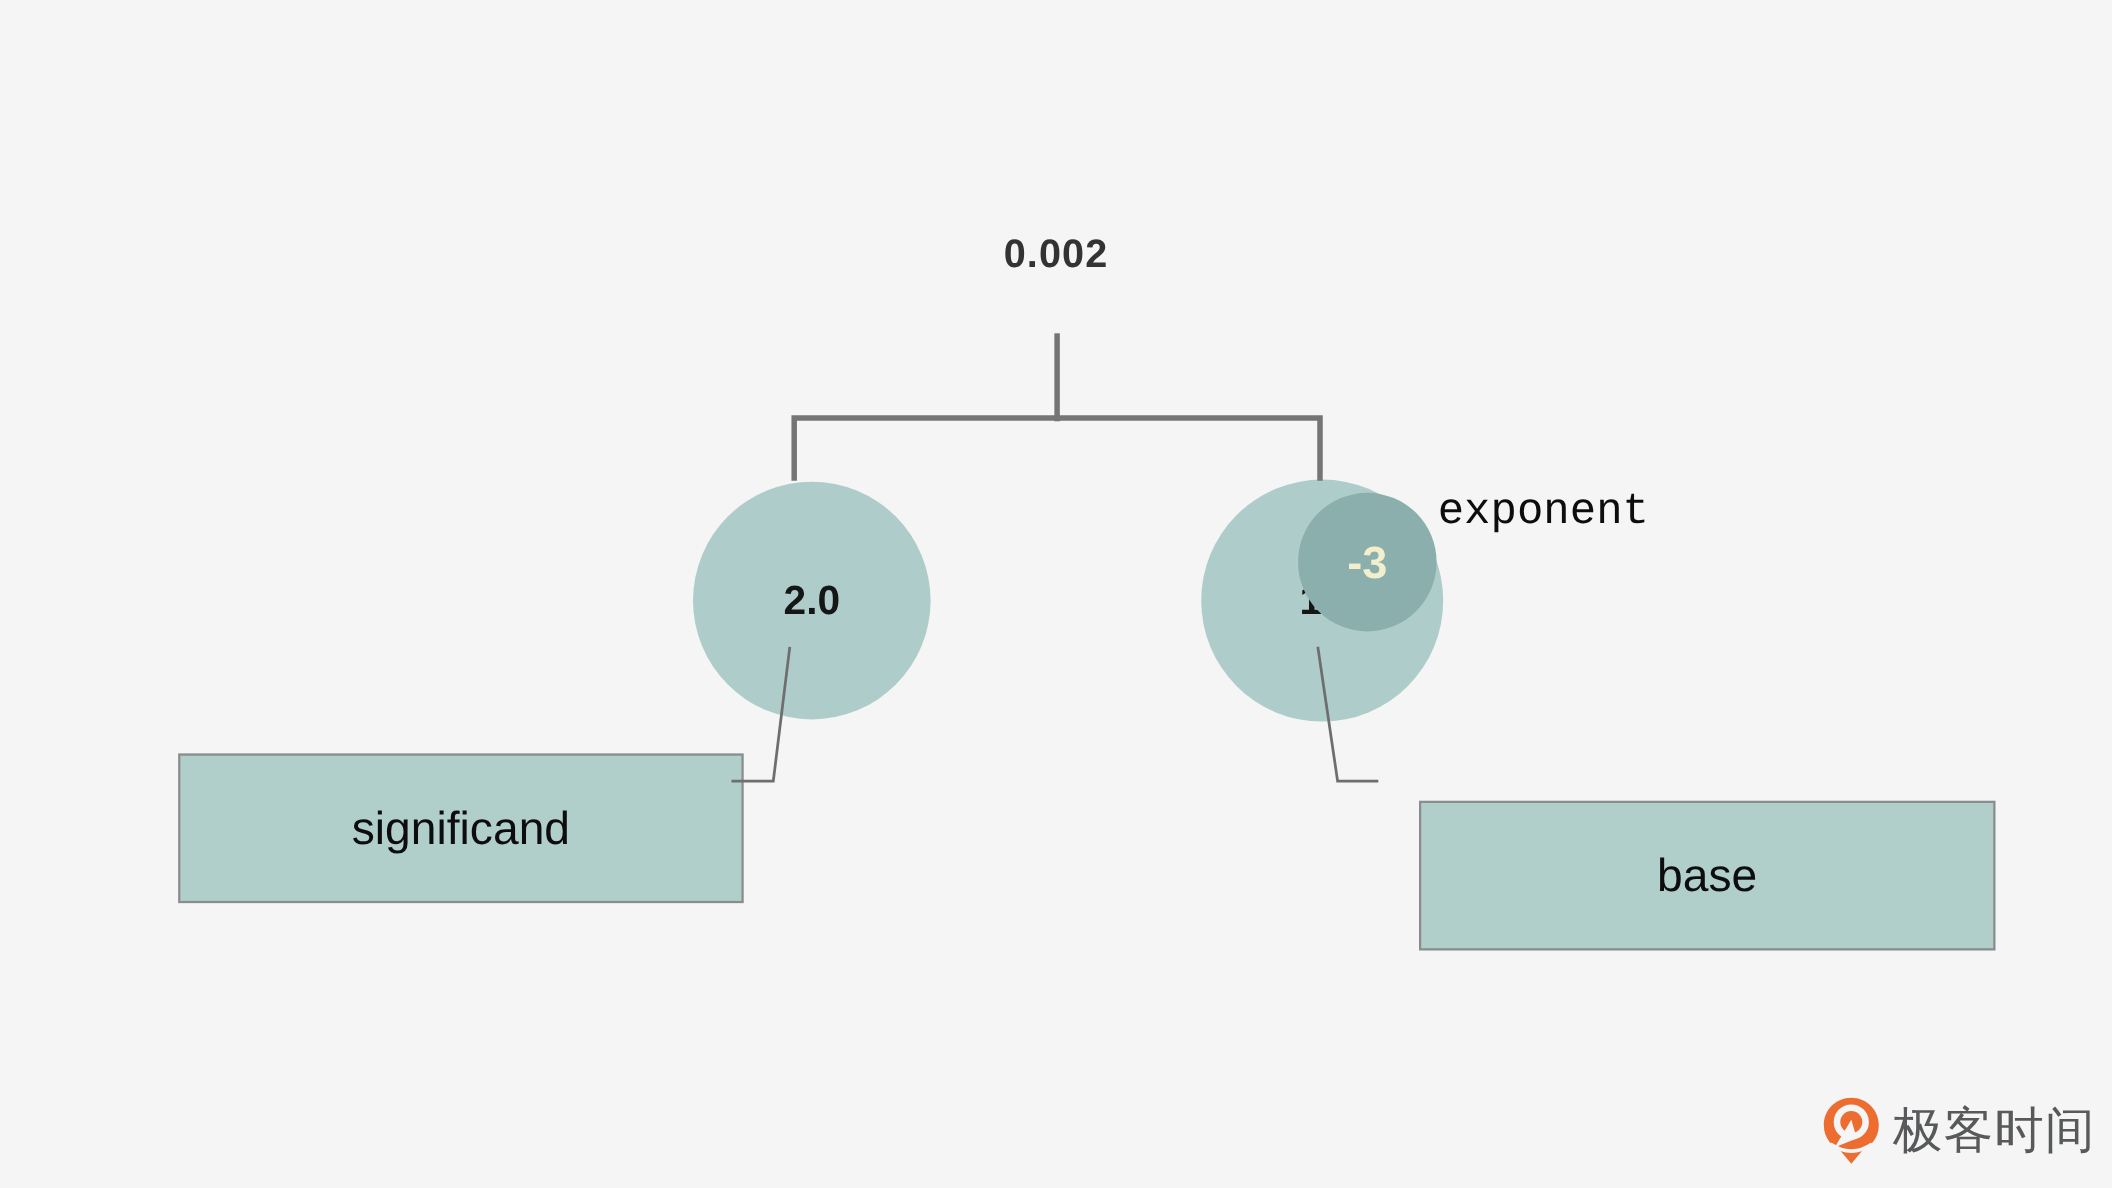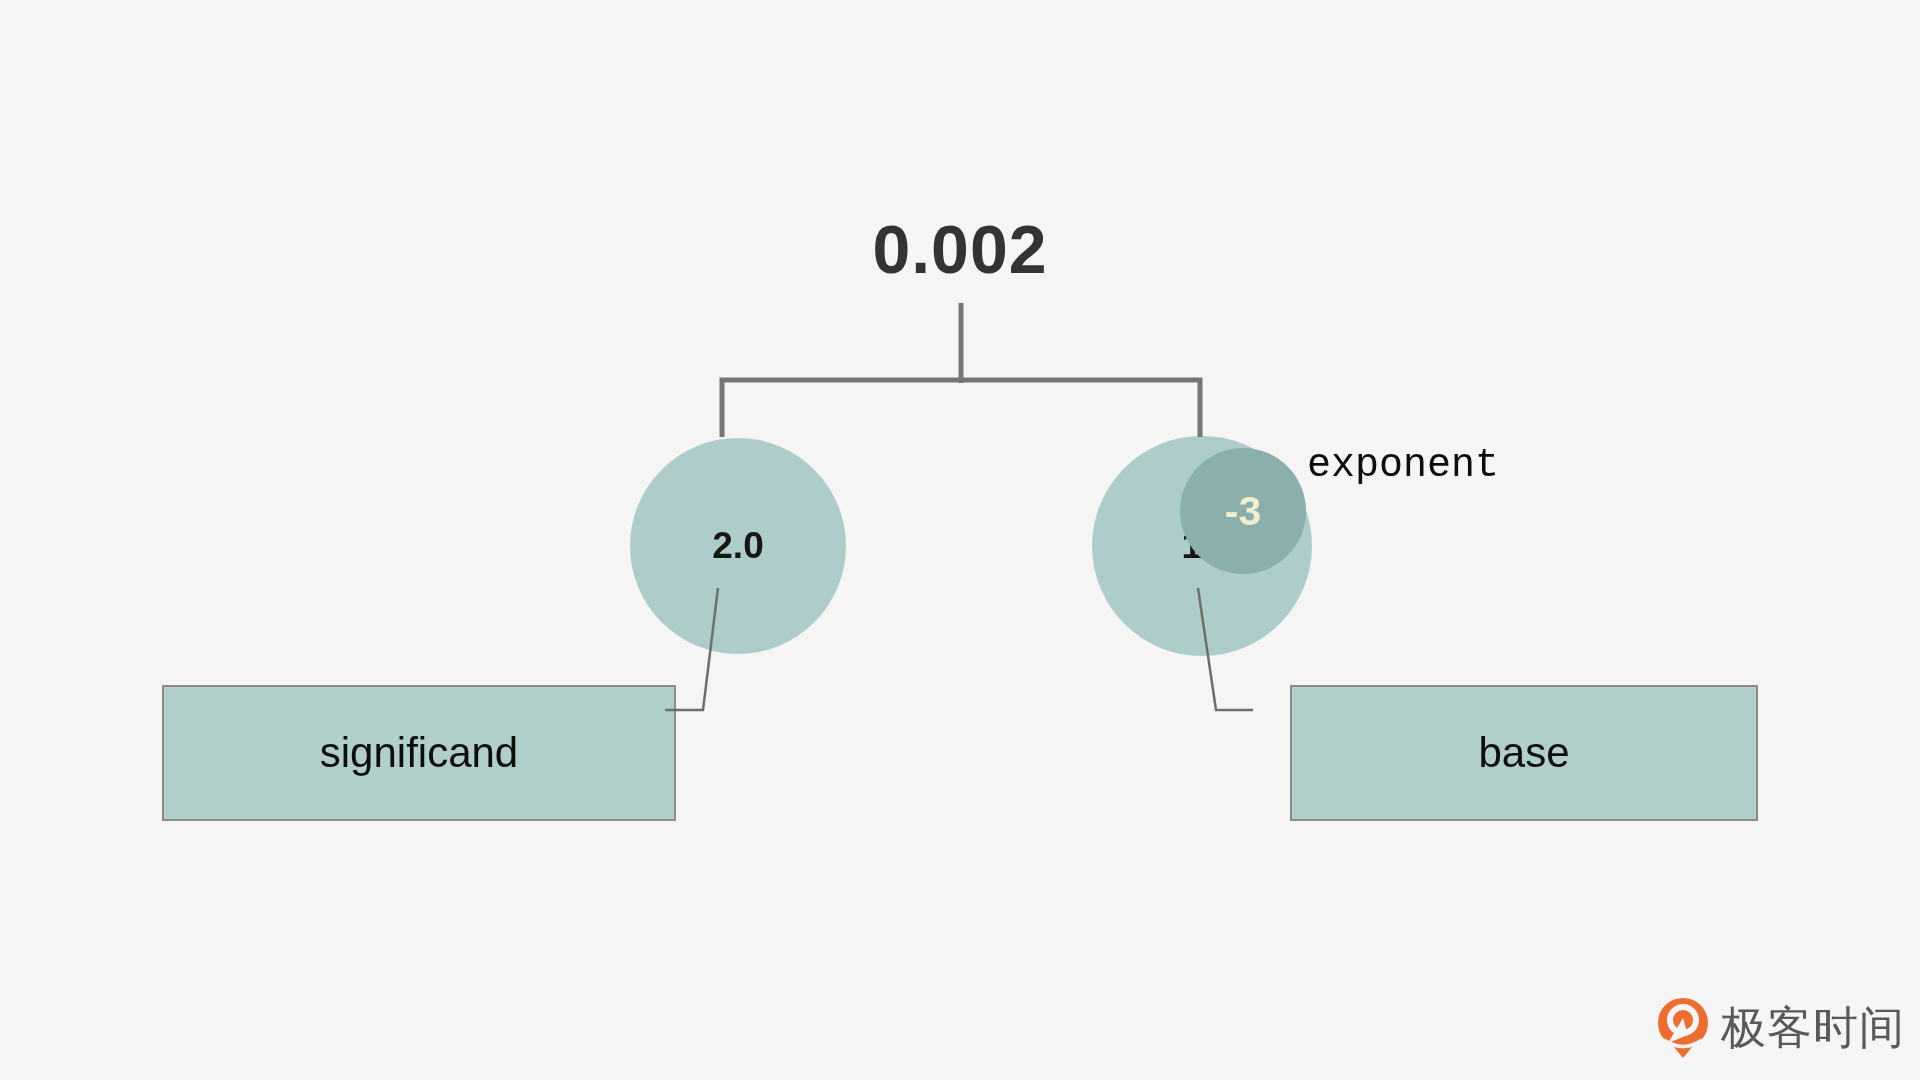--- a/index.html
+++ b/index.html
@@ -3,21 +3,21 @@
 <meta charset="utf-8">
 <style>
   html,body{margin:0;padding:0;}
   body{font-family:"Liberation Sans","DejaVu Sans",sans-serif;}
   .stage{
     position:relative;width:1920px;height:1080px;
     background:var(--background,#f4f5f4);overflow:hidden;
   }
   .title{
     position:absolute;left:0;top:210px;width:1920px;
-    text-align:center;font-size:68px;font-weight:bold;
+    text-align:center;font-size:36px;font-weight:bold;
     color:var(--title-text,#333);letter-spacing:1px;
   }
   svg.lines{
     position:absolute;left:0;top:0;width:1920px;height:1080px;
     pointer-events:none;z-index:5;
   }
   .tree{stroke:var(--tree-line,#757575);stroke-width:5;fill:none;}
   .thin{stroke:var(--connector-line,#6e6e6e);stroke-width:2.5;fill:none;}
   .circle{
     position:absolute;border-radius:50%;
@@ -36,21 +36,21 @@
     position:absolute;left:1307px;top:443px;
     font-size:40px;color:var(--label-text,#0d0d0d);z-index:4;font-family:Liberation Mono, monospace;
   }
   .label-box{
     position:absolute;top:685px;height:136px;box-sizing:border-box;
     background:var(--box-fill,#b0cfcb);border:2px solid var(--box-border,#8c8c8c);
     display:flex;flex-direction:column;align-items:center;justify-content:center;
     font-size:42px;line-height:56px;color:var(--label-text,#0d0d0d);z-index:2;
   }
   .box-significand{left:162px;width:514px;}
-  .box-base{left:1290px;width:468px;}
+  .box-base{left:1290px;width:524px;margin-top:43px;}
   .logo{
     position:absolute;left:1657px;top:997px;
     display:flex;align-items:center;gap:12px;z-index:6;
   }
   .logo-icon{width:52px;height:62px;display:block;}
   .logo-pin{fill:var(--logo-orange,#ed6c30);}
   .logo-cut{fill:var(--background,#f4f5f4);}
   .logo-ring{fill:none;stroke:var(--background,#f4f5f4);stroke-width:6;}
   .logo-smile{fill:none;stroke:var(--background,#f4f5f4);stroke-width:3.5;}
   .logo-text{font-size:45px;color:var(--logo-text,#58595b);letter-spacing:1px;}

